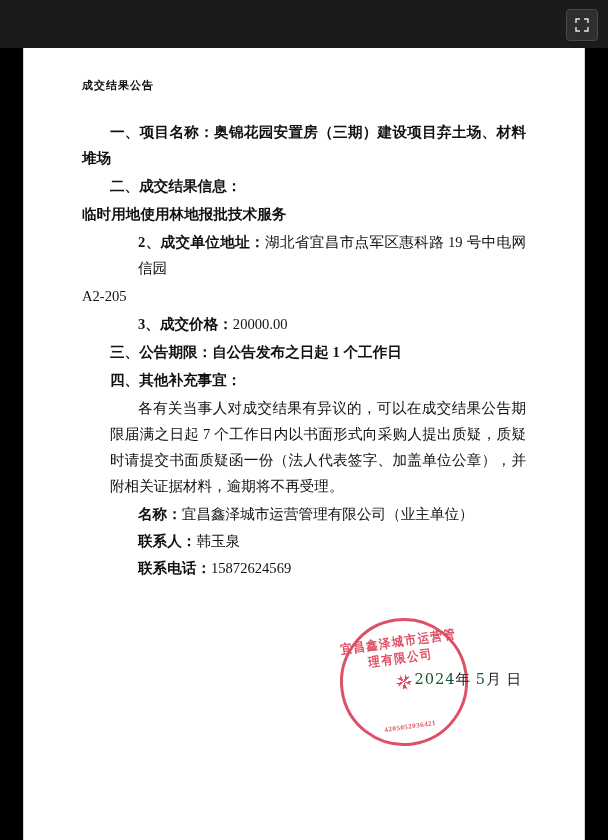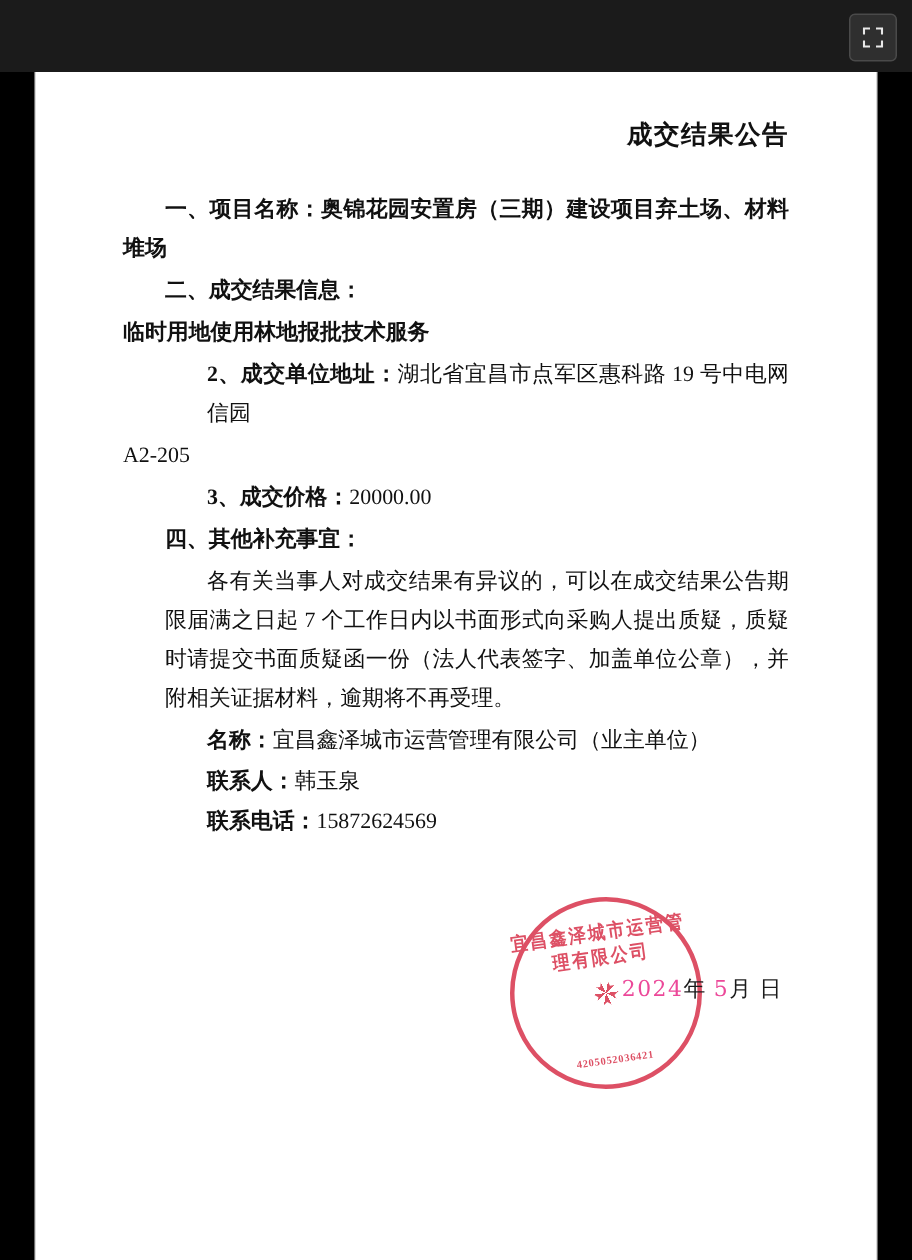--- a/index.html
+++ b/index.html
@@ -61,22 +61,22 @@
     position: absolute;
     top: 60px;
     left: 0;
     width: 560px;
     padding: 0 58px 0 58px;
     box-sizing: border-box;
     color: #111;
   }
 
   .doc-title {
-    text-align: right;
-    font-size: 17px;
+    text-align: left;
+    font-size: 11px;
     font-weight: bold;
     letter-spacing: 1px;
     margin: 18px 0 26px 0;
     font-family: "Liberation Serif", "DejaVu Serif", serif;
   }
 
   .para {
     font-size: 14.6px;
     line-height: 26px;
     margin: 0 0 2px 0;
@@ -101,21 +101,21 @@
   }
   .date-line {
     position: absolute;
     right: 4px;
     top: 62px;
     font-size: 14.6px;
     letter-spacing: 1px;
     color: #1a1a1a;
   }
   .date-line .hw {
-    color: #ec4899;
+    color: #14532d;
     font-family: "DejaVu Serif", serif;
   }
 
   
   .seal {
     position: absolute;
     right: 58px;
     top: 10px;
     width: 122px;
     height: 122px;
@@ -207,20 +207,23 @@
       <p class="para hang2">
         <span class="b">2、成交单位地址：</span><span class="n">湖北省宜昌市点军区惠科路 19 号中电网信园</span>
       </p>
       <p class="para">
         <span class="n">A2-205</span>
       </p>
       <p class="para hang2">
         <span class="b">3、成交价格：</span><span class="n">20000.00</span>
       </p>
 
+      <p class="para indent1">
+        <span class="b">三、公告期限：</span><span class="b">自公告发布之日起 1 个工作日</span>
+      </p>
 
       <p class="para indent1">
         <span class="b">四、其他补充事宜：</span>
       </p>
       <p class="para block-ind">各有关当事人对成交结果有异议的，可以在成交结果公告期限届满之日起 7 个工作日内以书面形式向采购人提出质疑，质疑时请提交书面质疑函一份（法人代表签字、加盖单位公章），并附相关证据材料，逾期将不再受理。</p>
 
 
 
       <div class="contact-line">
         <span class="lbl">名称：</span><span>宜昌鑫泽城市运营管理有限公司（业主单位）</span>

